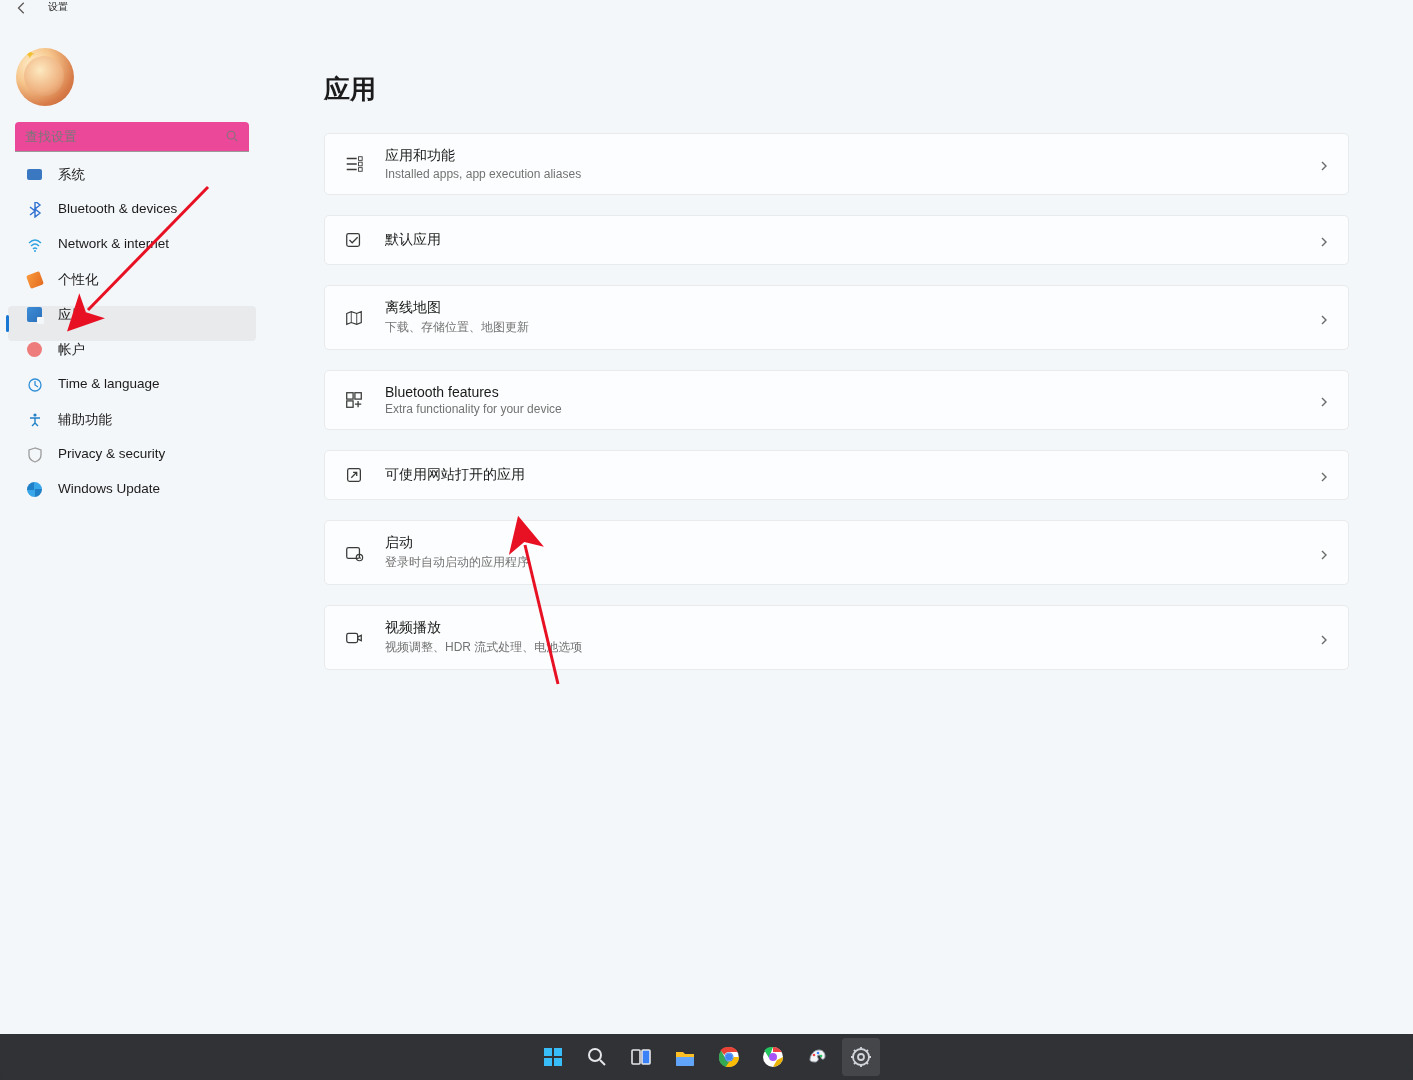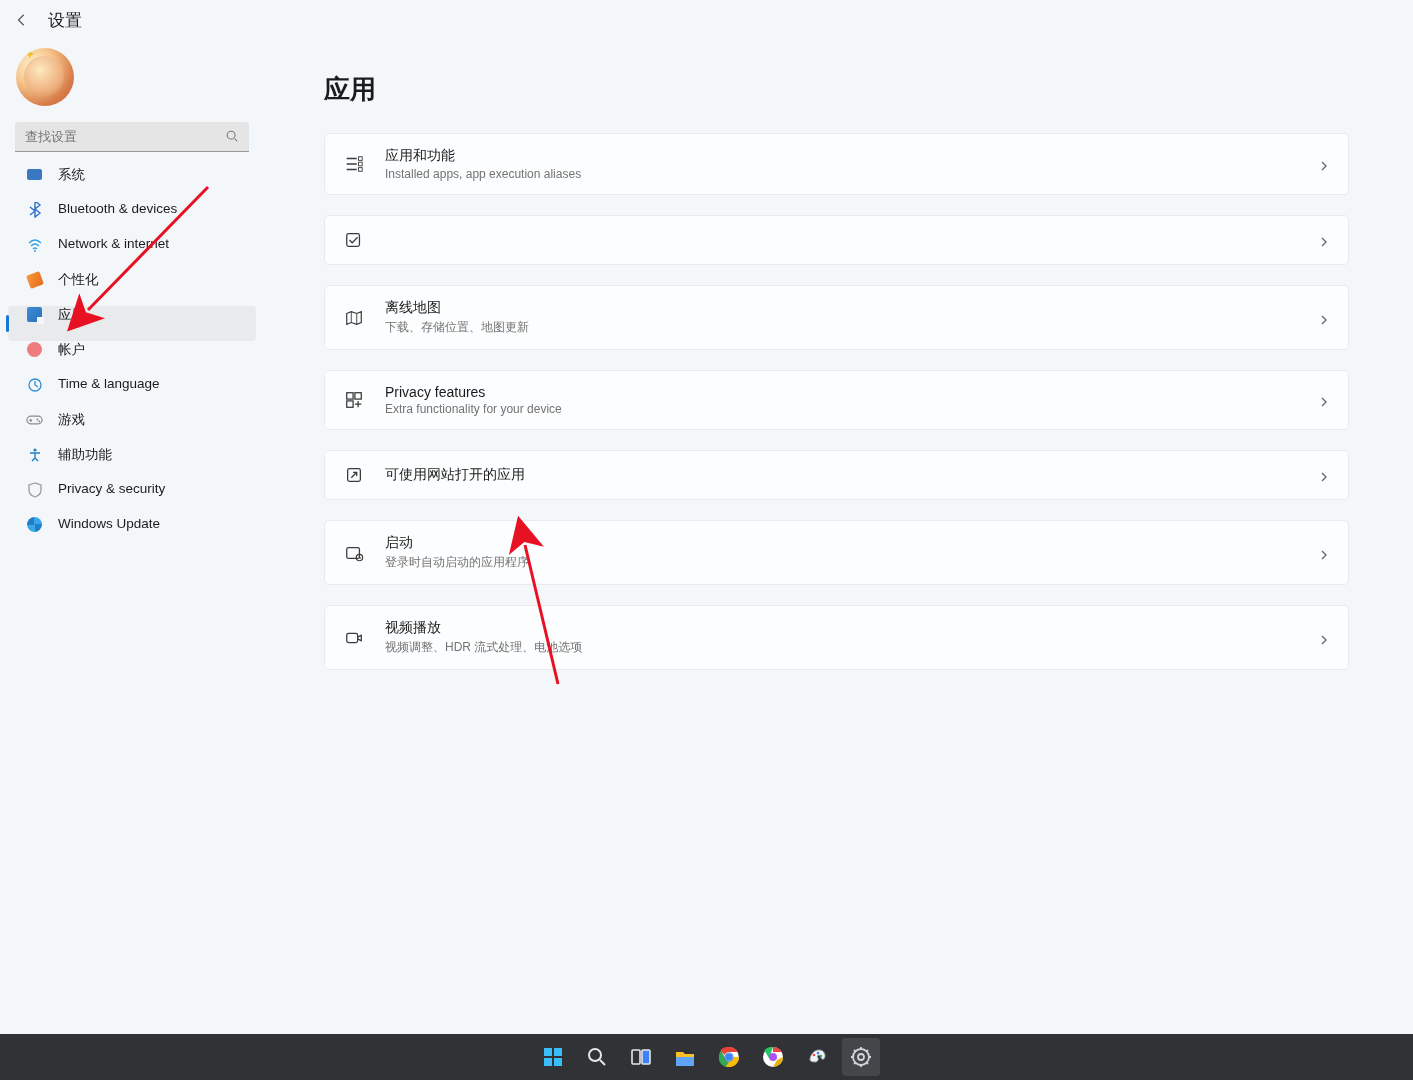--- a/index.html
+++ b/index.html
@@ -1,31 +1,31 @@
 <!DOCTYPE html>
 <html><head>
 <meta charset="utf-8">
 <style>
 html,body{margin:0;padding:0;height:100%;width:100%;font-family:"Segoe UI","Microsoft YaHei",sans-serif;background:#f4f7f9;color:#1b1b1b;-webkit-font-smoothing:antialiased;}
 *{box-sizing:border-box;}
 
 
-.titlebar{height:40px;display:flex;align-items:center;padding-left:14px;gap:18px;font-size:17px;}
+.titlebar{height:40px;display:flex;align-items:flex-start;padding-left:14px;gap:18px;font-size:10px;}
 .titlebar .back{width:16px;height:16px;display:flex;align-items:center;justify-content:center;color:#5a5a5a;cursor:pointer;}
 
 
 .body{display:flex;height:calc(100% - 40px - 46px);}
 .sidebar{width:260px;padding-left:4px;padding-right:0;}
 .avatar-wrap{padding:8px 12px 16px 12px;}
 .avatar{width:58px;height:58px;border-radius:50%;background:radial-gradient(circle at 30% 30%,#fff3d1,#f6c68c 35%,#d87d4a 70%,#bb5a2e 100%);position:relative;overflow:hidden;}
 .avatar::before{content:"";position:absolute;inset:8px 10px 10px 8px;border-radius:50%;background:radial-gradient(circle at 40% 35%,#fde9c0,#efb280 60%,#d07c49);}
 .avatar::after{content:"✦";position:absolute;top:-2px;left:8px;font-size:14px;color:#f2c12e;}
 
 .search{margin:0 11px 12px 11px;position:relative;}
-.search input{width:100%;height:30px;border:none;border-bottom:1px solid #9a9a9a;border-radius:4px 4px 0 0;background:#e5e5e5;padding:0 28px 0 10px;font-size:13px;outline:none;color:#2c2c2c;}
+.search input{width:100%;height:30px;border:none;border-bottom:1px solid #9a9a9a;border-radius:4px 4px 0 0;background:#ec4899;padding:0 28px 0 10px;font-size:13px;outline:none;color:#2c2c2c;}
 .search input::placeholder{color:#777;}
 .search .search-icon{position:absolute;right:8px;top:7px;width:16px;height:16px;color:#777;}
 
 .navlist{list-style:none;margin:0;padding:2px 0;}
 .navitem{display:flex;align-items:flex-start;height:35px;padding-left:18px;border-radius:4px;margin:0 4px;cursor:pointer;font-size:13.5px;gap:15px;position:relative;}
 .navitem.active{background:#e8eaec;}
 .navitem.active::before{content:"";position:absolute;left:-2px;top:9px;bottom:9px;width:3px;border-radius:2px;background:#1977d4;}
 .nav-icon{width:17px;height:17px;display:flex;align-items:center;justify-content:center;color:#555;}
 
 
@@ -137,31 +137,20 @@
           <span class="nav-icon">
             <svg class="ic-time" width="16" height="16" viewBox="0 0 16 16">
               <circle cx="8" cy="8" r="6" fill="none" stroke="currentColor" stroke-width="1.3"></circle>
               <path d="M8 4v4l3 2" fill="none" stroke="currentColor" stroke-width="1.3"></path>
             </svg>
           </span>
           <span>Time &amp; language</span>
         </li>
         <li class="navitem">
           <span class="nav-icon">
-            <svg class="ic-game" width="18" height="14" viewBox="0 0 18 14">
-              <rect x="1" y="3" width="16" height="8" rx="4" fill="none" stroke="currentColor" stroke-width="1.3"></rect>
-              <path d="M5 6v3M3.5 7.5h3" stroke="currentColor" stroke-width="1.3"></path>
-              <circle cx="12" cy="6.5" r="1" fill="currentColor"></circle>
-              <circle cx="14" cy="8.5" r="1" fill="currentColor"></circle>
-            </svg>
-          </span>
-          <span>游戏</span>
-        </li>
-        <li class="navitem">
-          <span class="nav-icon">
             <svg class="ic-acc" width="16" height="16" viewBox="0 0 16 16">
               <circle cx="8" cy="3" r="1.6" fill="currentColor"></circle>
               <path d="M3 6h10M8 6v5M5 14l3-3 3 3" fill="none" stroke="currentColor" stroke-width="1.4"></path>
             </svg>
           </span>
           <span>辅助功能</span>
         </li>
         <li class="navitem">
           <span class="nav-icon">
             <svg class="ic-priv" width="14" height="16" viewBox="0 0 14 16">
@@ -200,20 +189,21 @@
             </svg></span>
         </div>
         <div class="card">
           <span class="card-icon">
             <svg viewBox="0 0 22 22" width="20" height="20">
               <rect x="3" y="4" width="14" height="14" rx="2" fill="none" stroke="currentColor" stroke-width="1.4"></rect>
               <path d="M6 11l3 3 6-6" fill="none" stroke="currentColor" stroke-width="1.4"></path>
             </svg>
           </span>
           <div class="card-text">
+            <div class="card-title">默认应用</div>
           </div>
           <span class="chev"><svg viewBox="0 0 12 12" width="12" height="12">
               <path d="M4 2l4 4-4 4" fill="none" stroke="currentColor" stroke-width="1.4"></path>
             </svg></span>
         </div>
         <div class="card">
           <span class="card-icon">
             <svg viewBox="0 0 22 22" width="20" height="20">
               <path d="M3 6l5-2 6 2 5-2v12l-5 2-6-2-5 2Z" fill="none" stroke="currentColor" stroke-width="1.3"></path>
               <path d="M8 4v12M14 6v12" stroke="currentColor" stroke-width="1"></path>
@@ -230,21 +220,21 @@
         <div class="card">
           <span class="card-icon">
             <svg viewBox="0 0 22 22" width="20" height="20">
               <rect x="3" y="3" width="7" height="7" fill="none" stroke="currentColor" stroke-width="1.4"></rect>
               <rect x="12" y="3" width="7" height="7" fill="none" stroke="currentColor" stroke-width="1.4"></rect>
               <rect x="3" y="12" width="7" height="7" fill="none" stroke="currentColor" stroke-width="1.4"></rect>
               <path d="M15.5 12v7M12 15.5h7" stroke="currentColor" stroke-width="1.4"></path>
             </svg>
           </span>
           <div class="card-text">
-            <div class="card-title">Privacy features</div>
+            <div class="card-title">Bluetooth features</div>
             <div class="card-sub">Extra functionality for your device</div>
           </div>
           <span class="chev"><svg viewBox="0 0 12 12" width="12" height="12">
               <path d="M4 2l4 4-4 4" fill="none" stroke="currentColor" stroke-width="1.4"></path>
             </svg></span>
         </div>
         <div class="card">
           <span class="card-icon">
             <svg viewBox="0 0 22 22" width="20" height="20">
               <rect x="4" y="4" width="14" height="14" rx="2" fill="none" stroke="currentColor" stroke-width="1.4"></rect>

